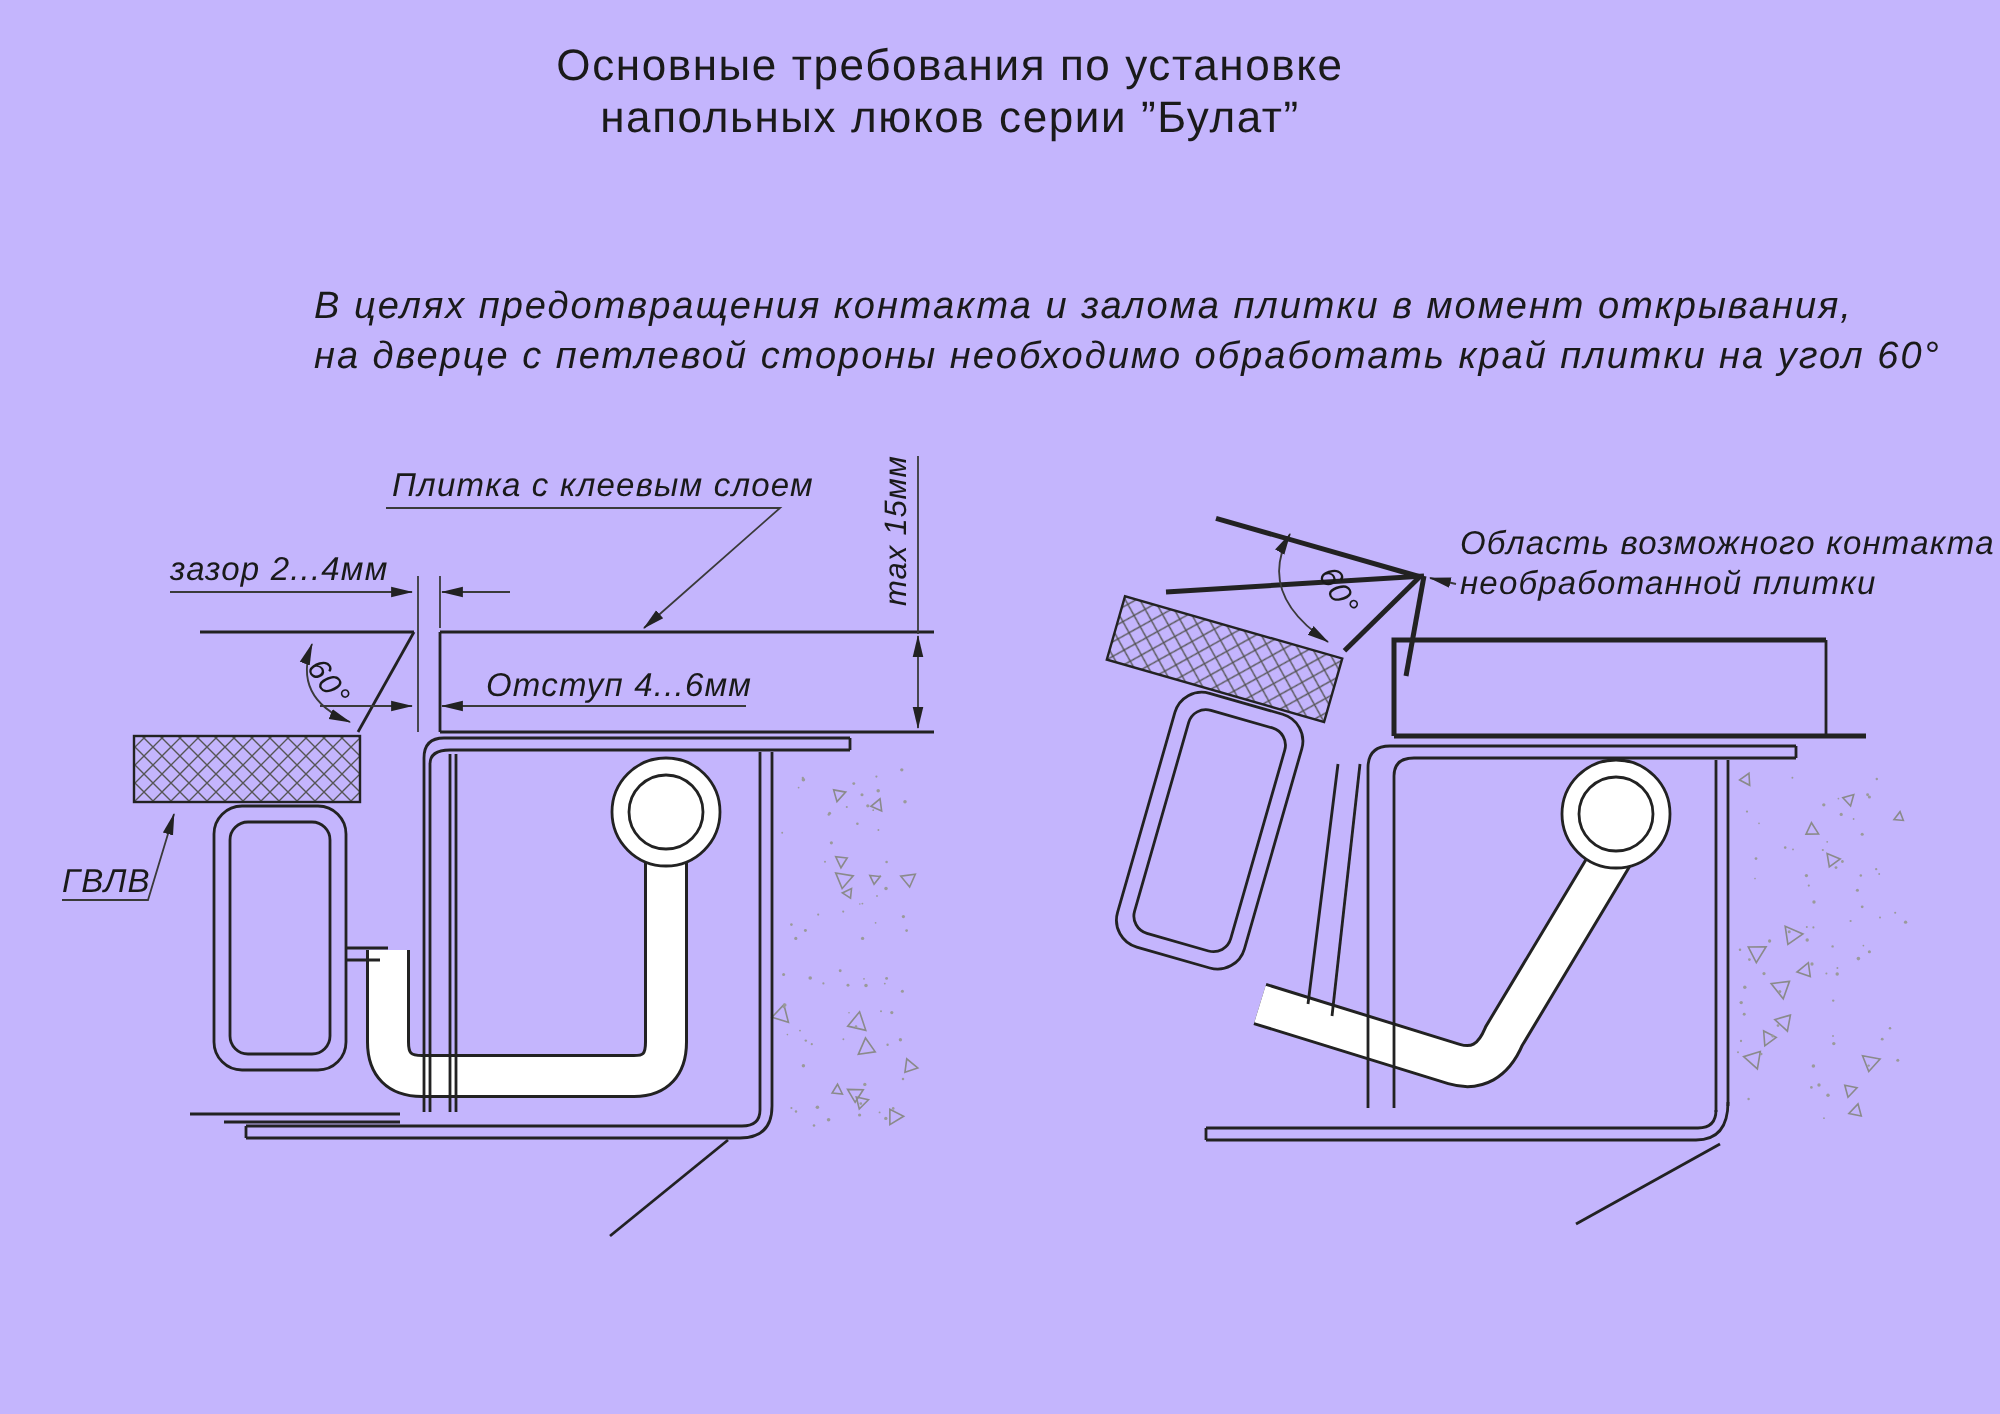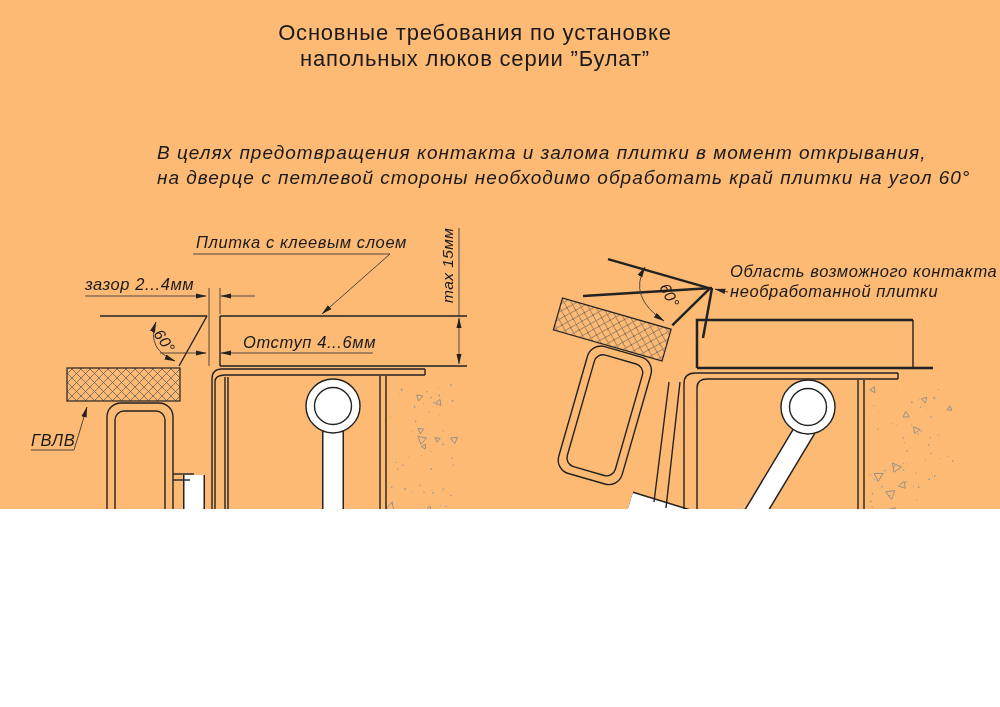--- a/index.html
+++ b/index.html
@@ -1,16 +1,16 @@
 <!DOCTYPE html>
 <html><head>
 <meta charset="utf-8">
 <style>
   html,body{margin:0;padding:0;background:#ffffff;}
-  .page{width:1000px;height:509px;position:relative;background:#fdba74;overflow:hidden;}
+  .page{width:1000px;height:707px;position:relative;background:#c4b5fd;overflow:hidden;}
   svg{display:block;}
   text{font-family:"Liberation Sans","DejaVu Sans",sans-serif;fill:#1a1a1a;}
   .title-t{font-size:22px;letter-spacing:0.8px;}
   .note-t{font-size:19px;font-style:italic;letter-spacing:1px;}
   .lbl{font-size:16.5px;font-style:italic;letter-spacing:0.6px;}
   .lbl-s{font-size:15.5px;font-style:italic;letter-spacing:0.4px;}
   .ln{stroke:#222;stroke-width:1.4;fill:none;}
   .ln-th{stroke:#222;stroke-width:2.5;fill:none;}
   .ln-dim{stroke:#3a3a3a;stroke-width:0.9;fill:none;}
   .tube-b{stroke:#222;stroke-width:22;fill:none;}

